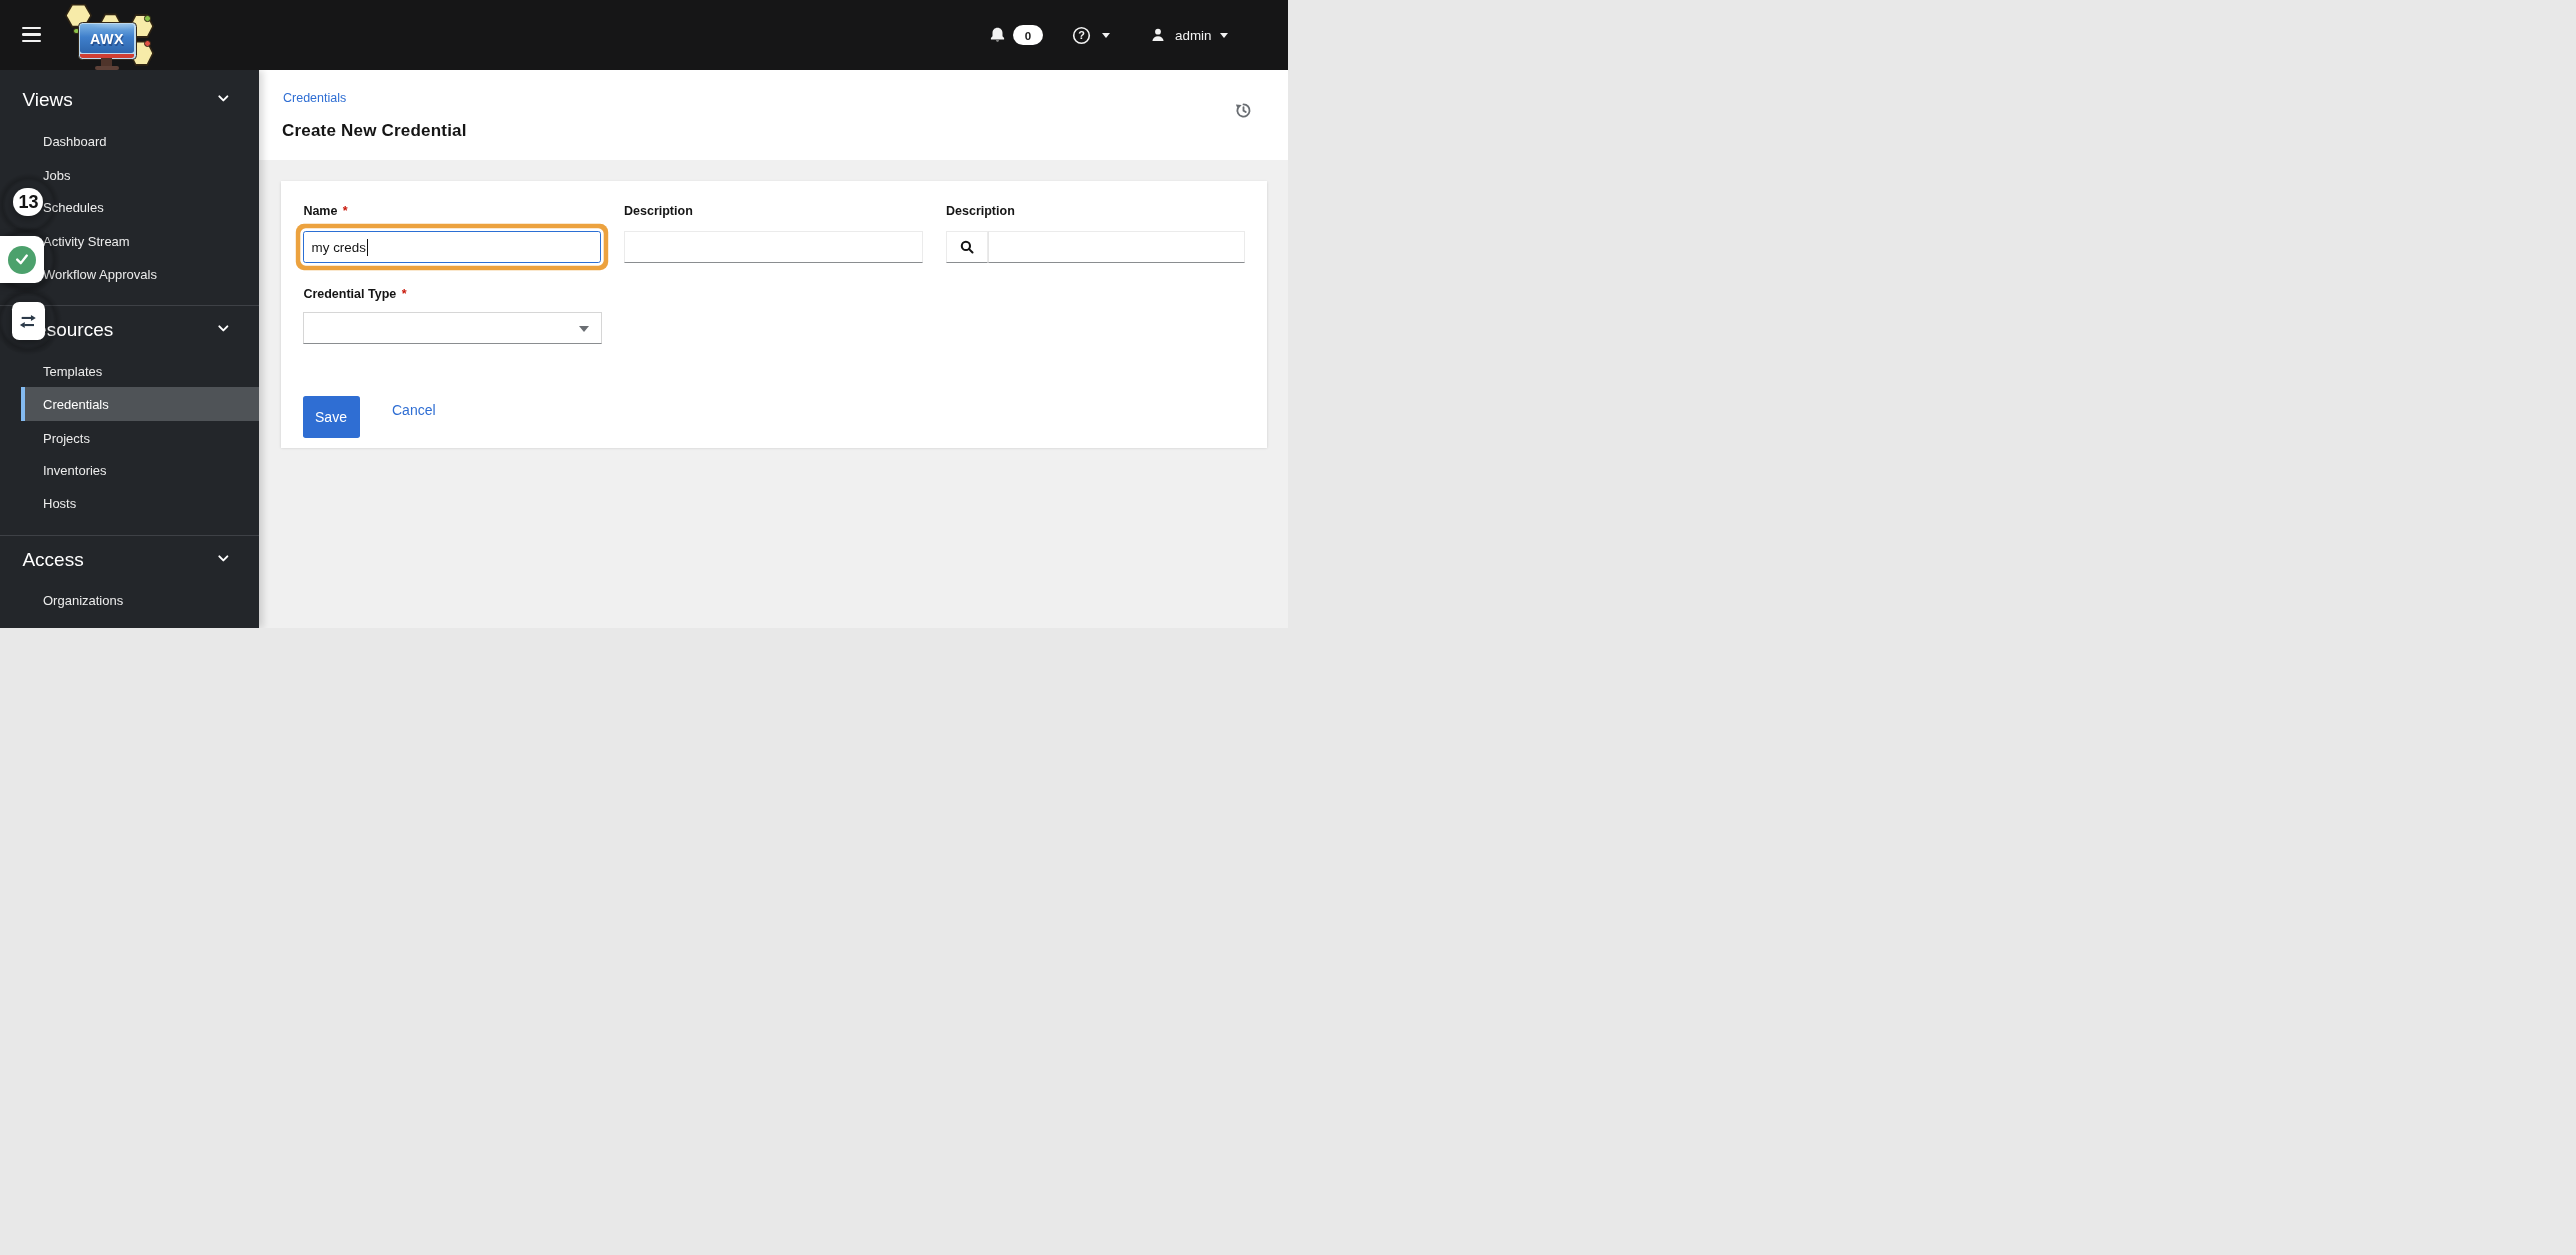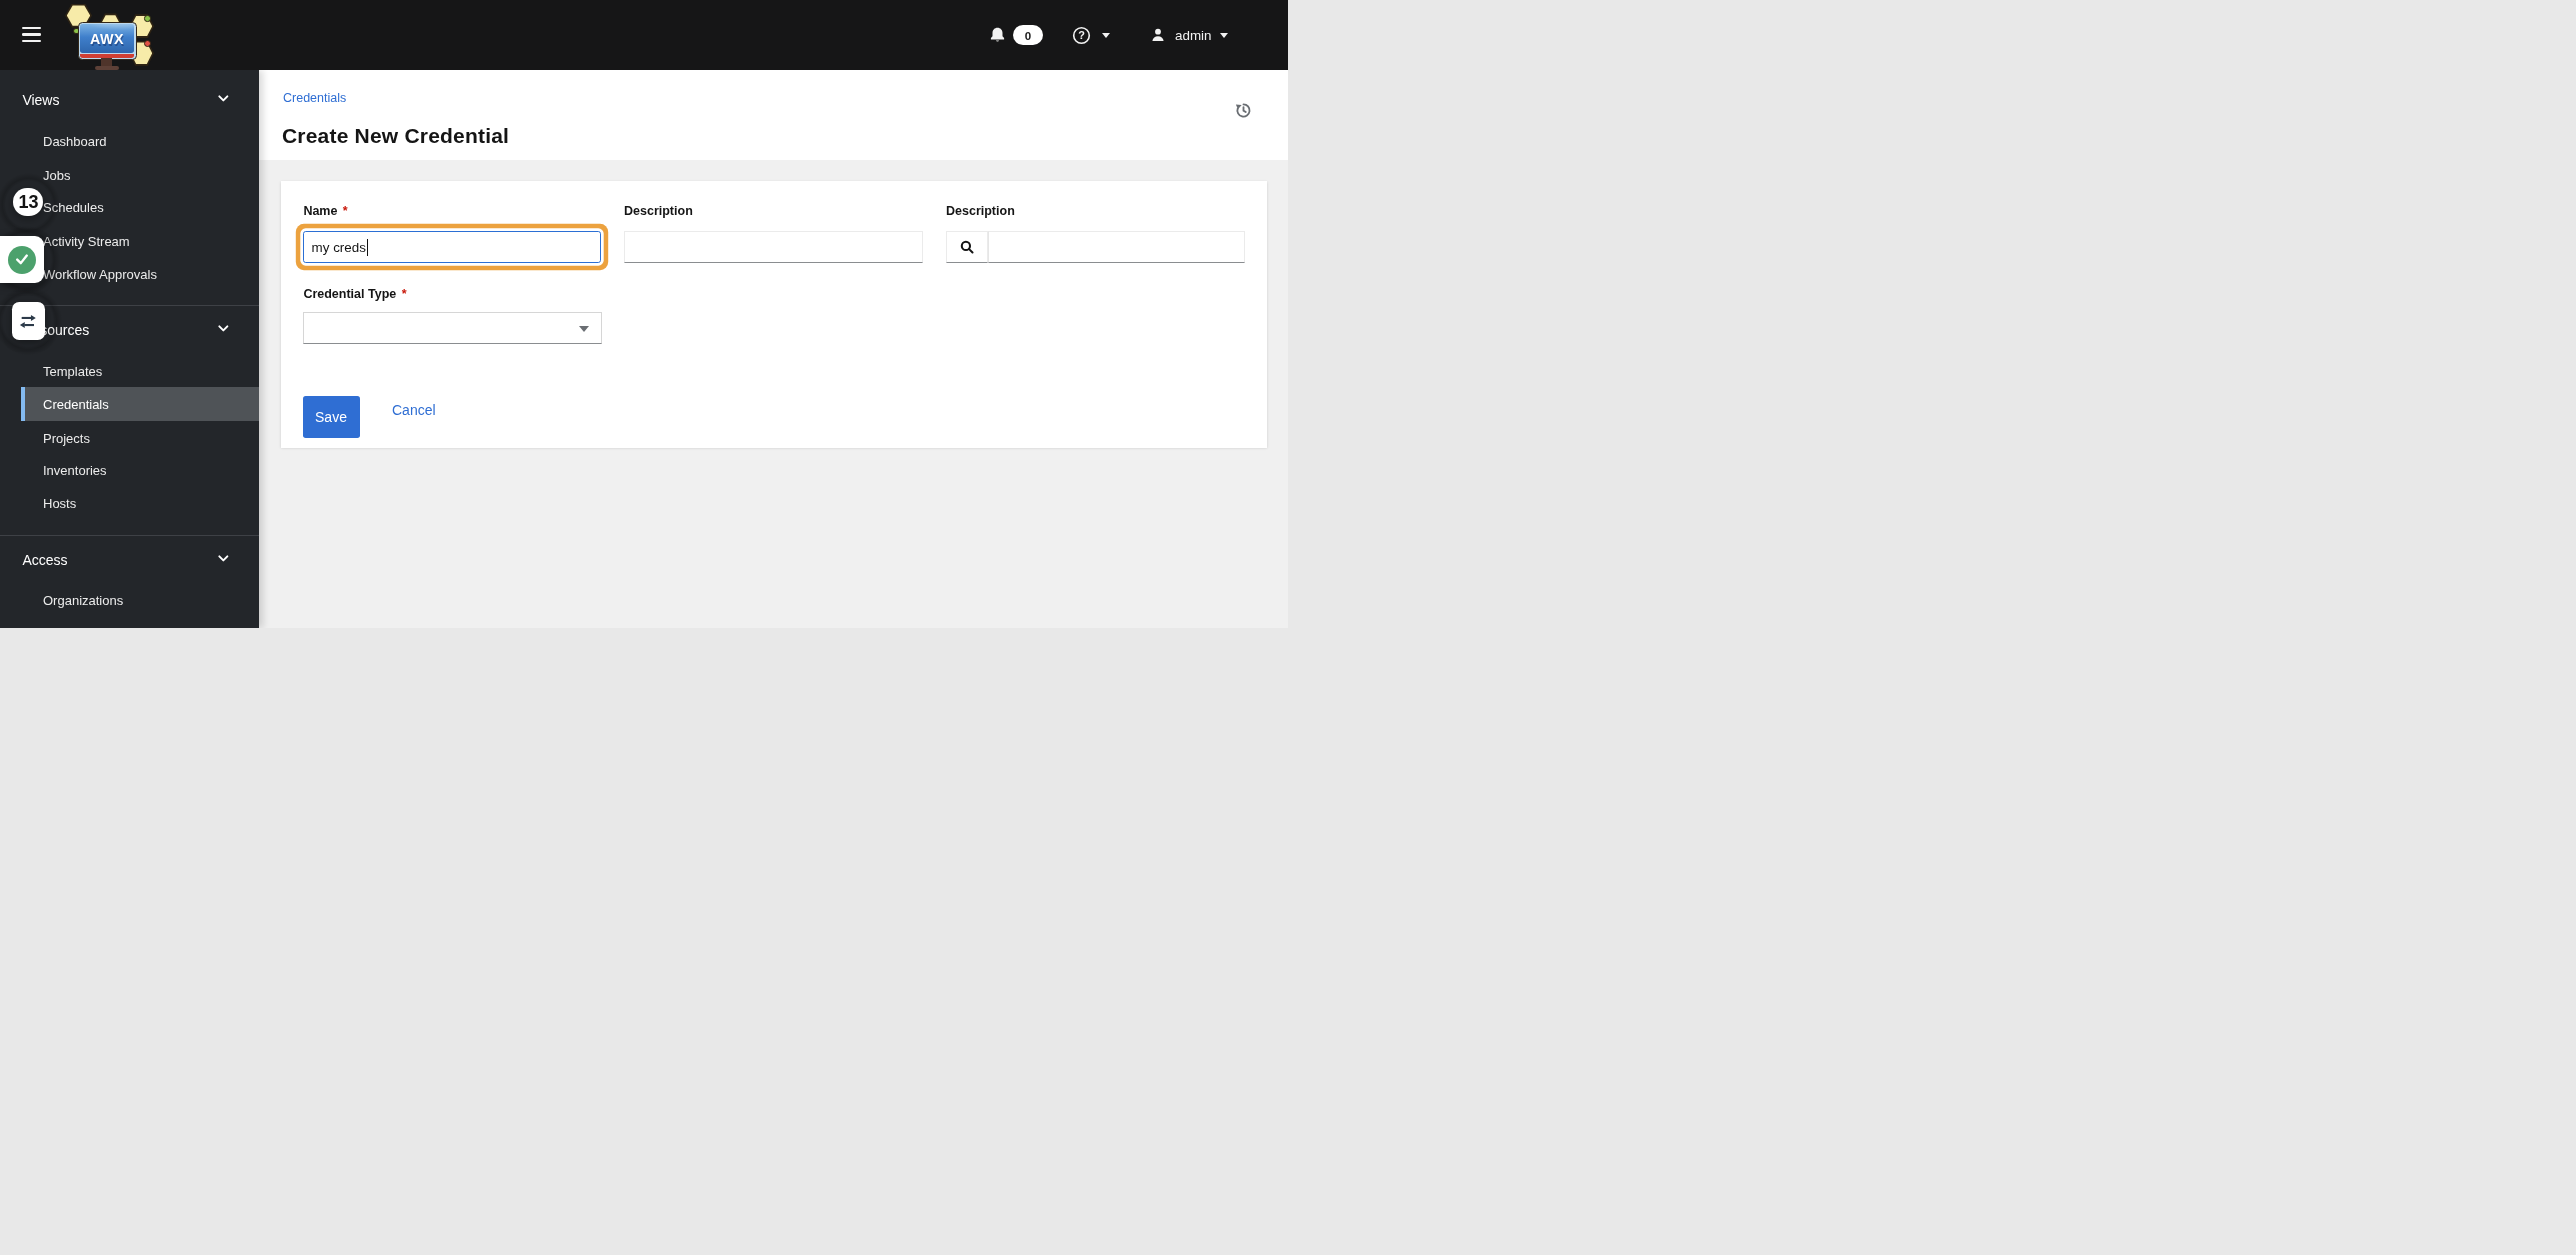--- a/index.html
+++ b/index.html
@@ -36,42 +36,42 @@
   .mh-group{position:absolute;top:0;height:70px;display:flex;align-items:center;gap:7.2px;color:#f2f2f2;cursor:pointer;}
   .g-bell{left:989px;} .g-help{left:1072px;gap:10.7px;} .g-user{left:1150px;gap:9px;}
   .pill{min-width:29.5px;height:20.6px;background:#fff;border-radius:10.7px;display:flex;align-items:center;justify-content:center;
         color:#1b1b1b;font-size:11.6px;font-weight:700;padding:0 3.6px;box-sizing:border-box;}
   .caret{width:0;height:0;border-left:4.5px solid transparent;border-right:4.5px solid transparent;border-top:5.4px solid #f2f2f2;}
   .mh-user-name{font-size:13.4px;color:#f2f2f2;}
 
   
   .sidebar{position:absolute;left:0;top:70px;width:259px;height:558px;background:#23262a;z-index:20;box-shadow:3.6px 0 7.2px rgba(0,0,0,.15);}
   .nav-hdr{position:absolute;left:0;width:259px;height:25px;display:flex;align-items:center;cursor:pointer;}
-  .nav-hdr .lbl{margin-left:22.4px;font-size:14px;color:#fff;}
+  .nav-hdr .lbl{margin-left:22.4px;font-size:19px;color:#fff;}
   .nav-hdr .chev{position:absolute;right:30px;top:8px;}
   .nav-item{position:absolute;left:0;right:0;height:34px;display:flex;align-items:center;padding-left:43px;
             font-size:13px;color:#ececec;cursor:pointer;box-sizing:border-box;}
   .nav-item.selected{left:21px;border-left:4px solid #84baf0;background:#4f5357;padding-left:18px;color:#fff;}
   .nav-div{position:absolute;left:0;right:0;height:0.9px;background:#3e4146;}
 
   
   .halo{position:absolute;border-radius:50%;z-index:24;pointer-events:none;
         background:radial-gradient(circle closest-side,rgba(0,0,0,0) 58%,rgba(0,0,0,.20) 66%,rgba(0,0,0,0) 80%);}
   .badge{position:absolute;background:#fff;box-shadow:0 2.7px 9px rgba(0,0,0,.35);z-index:25;}
   .badge-count{left:13.4px;top:188px;width:30px;height:28px;border-radius:15px;display:flex;align-items:center;justify-content:center;
                font-size:18px;font-weight:700;color:#151515;}
   .badge-check{left:0;top:236px;width:44px;height:47px;border-radius:0 9px 9px 0;display:flex;align-items:center;justify-content:center;}
   .check-circle{width:28px;height:28px;border-radius:50%;background:#4ca16c;display:flex;align-items:center;justify-content:center;}
   .badge-swap{left:11.6px;top:302px;width:33px;height:38px;border-radius:7.2px;display:flex;align-items:center;justify-content:center;}
 
   
   .band-white{position:absolute;left:259px;top:70px;right:0;height:90px;background:#fff;z-index:1;}
   .band-gray{position:absolute;left:259px;top:160px;right:0;bottom:0;background:#f0f0f0;z-index:1;}
   .breadcrumb{position:absolute;left:283px;top:91px;font-size:12.5px;color:#2f6ed3;z-index:2;cursor:pointer;}
-  .page-title{position:absolute;left:282px;top:110px;font-size:21px;font-weight:600;color:#151515;z-index:2;letter-spacing:0.2px;}
+  .page-title{position:absolute;left:282px;top:110px;font-size:17px;font-weight:600;color:#151515;z-index:2;letter-spacing:0.2px;}
   .history-btn{position:absolute;left:1231px;top:98px;width:25px;height:25px;z-index:2;background:none;border:none;cursor:pointer;
                display:flex;align-items:center;justify-content:center;padding:0;}
 
   
   .card{position:absolute;left:281px;top:181px;width:986px;height:267px;background:#fff;z-index:2;
         box-shadow:0 0.9px 2.7px rgba(3,3,3,.15);}
   .f-label{position:absolute;top:23px;font-size:12.5px;font-weight:700;color:#151515;}
   .f-label .req{color:#c9190b;margin-left:5.4px;font-weight:700;}
   .lbl-name{left:22.4px;} .lbl-desc{left:343px;} .lbl-org{left:665px;}
   .lbl-ctype{left:22.4px;top:106px;}

